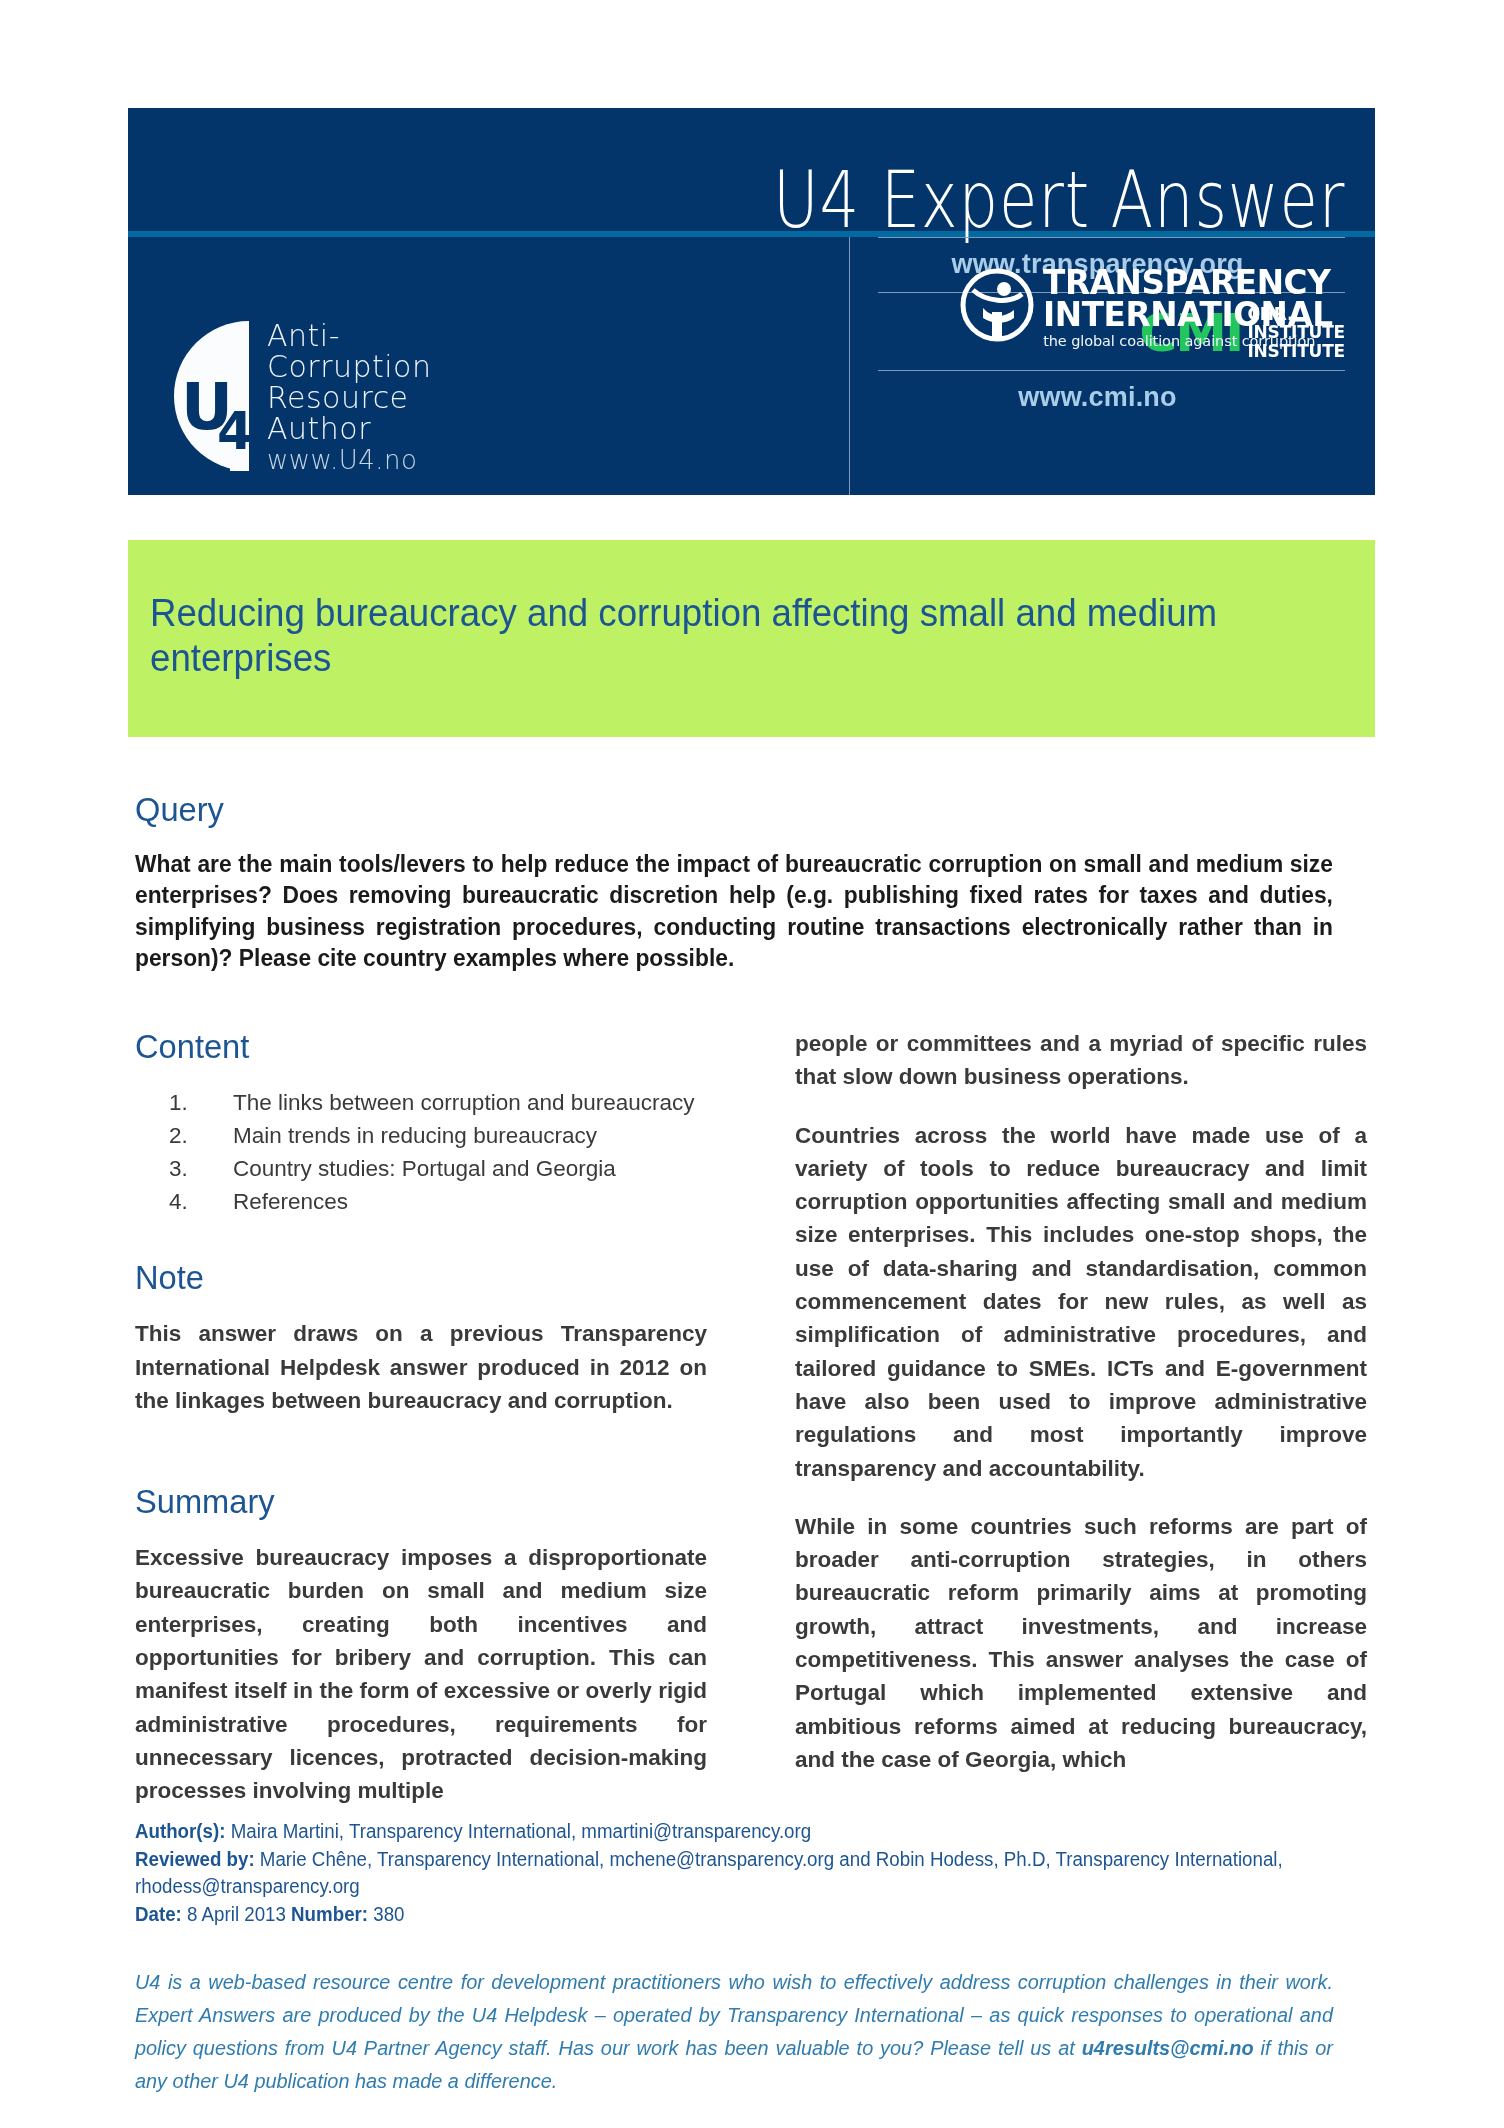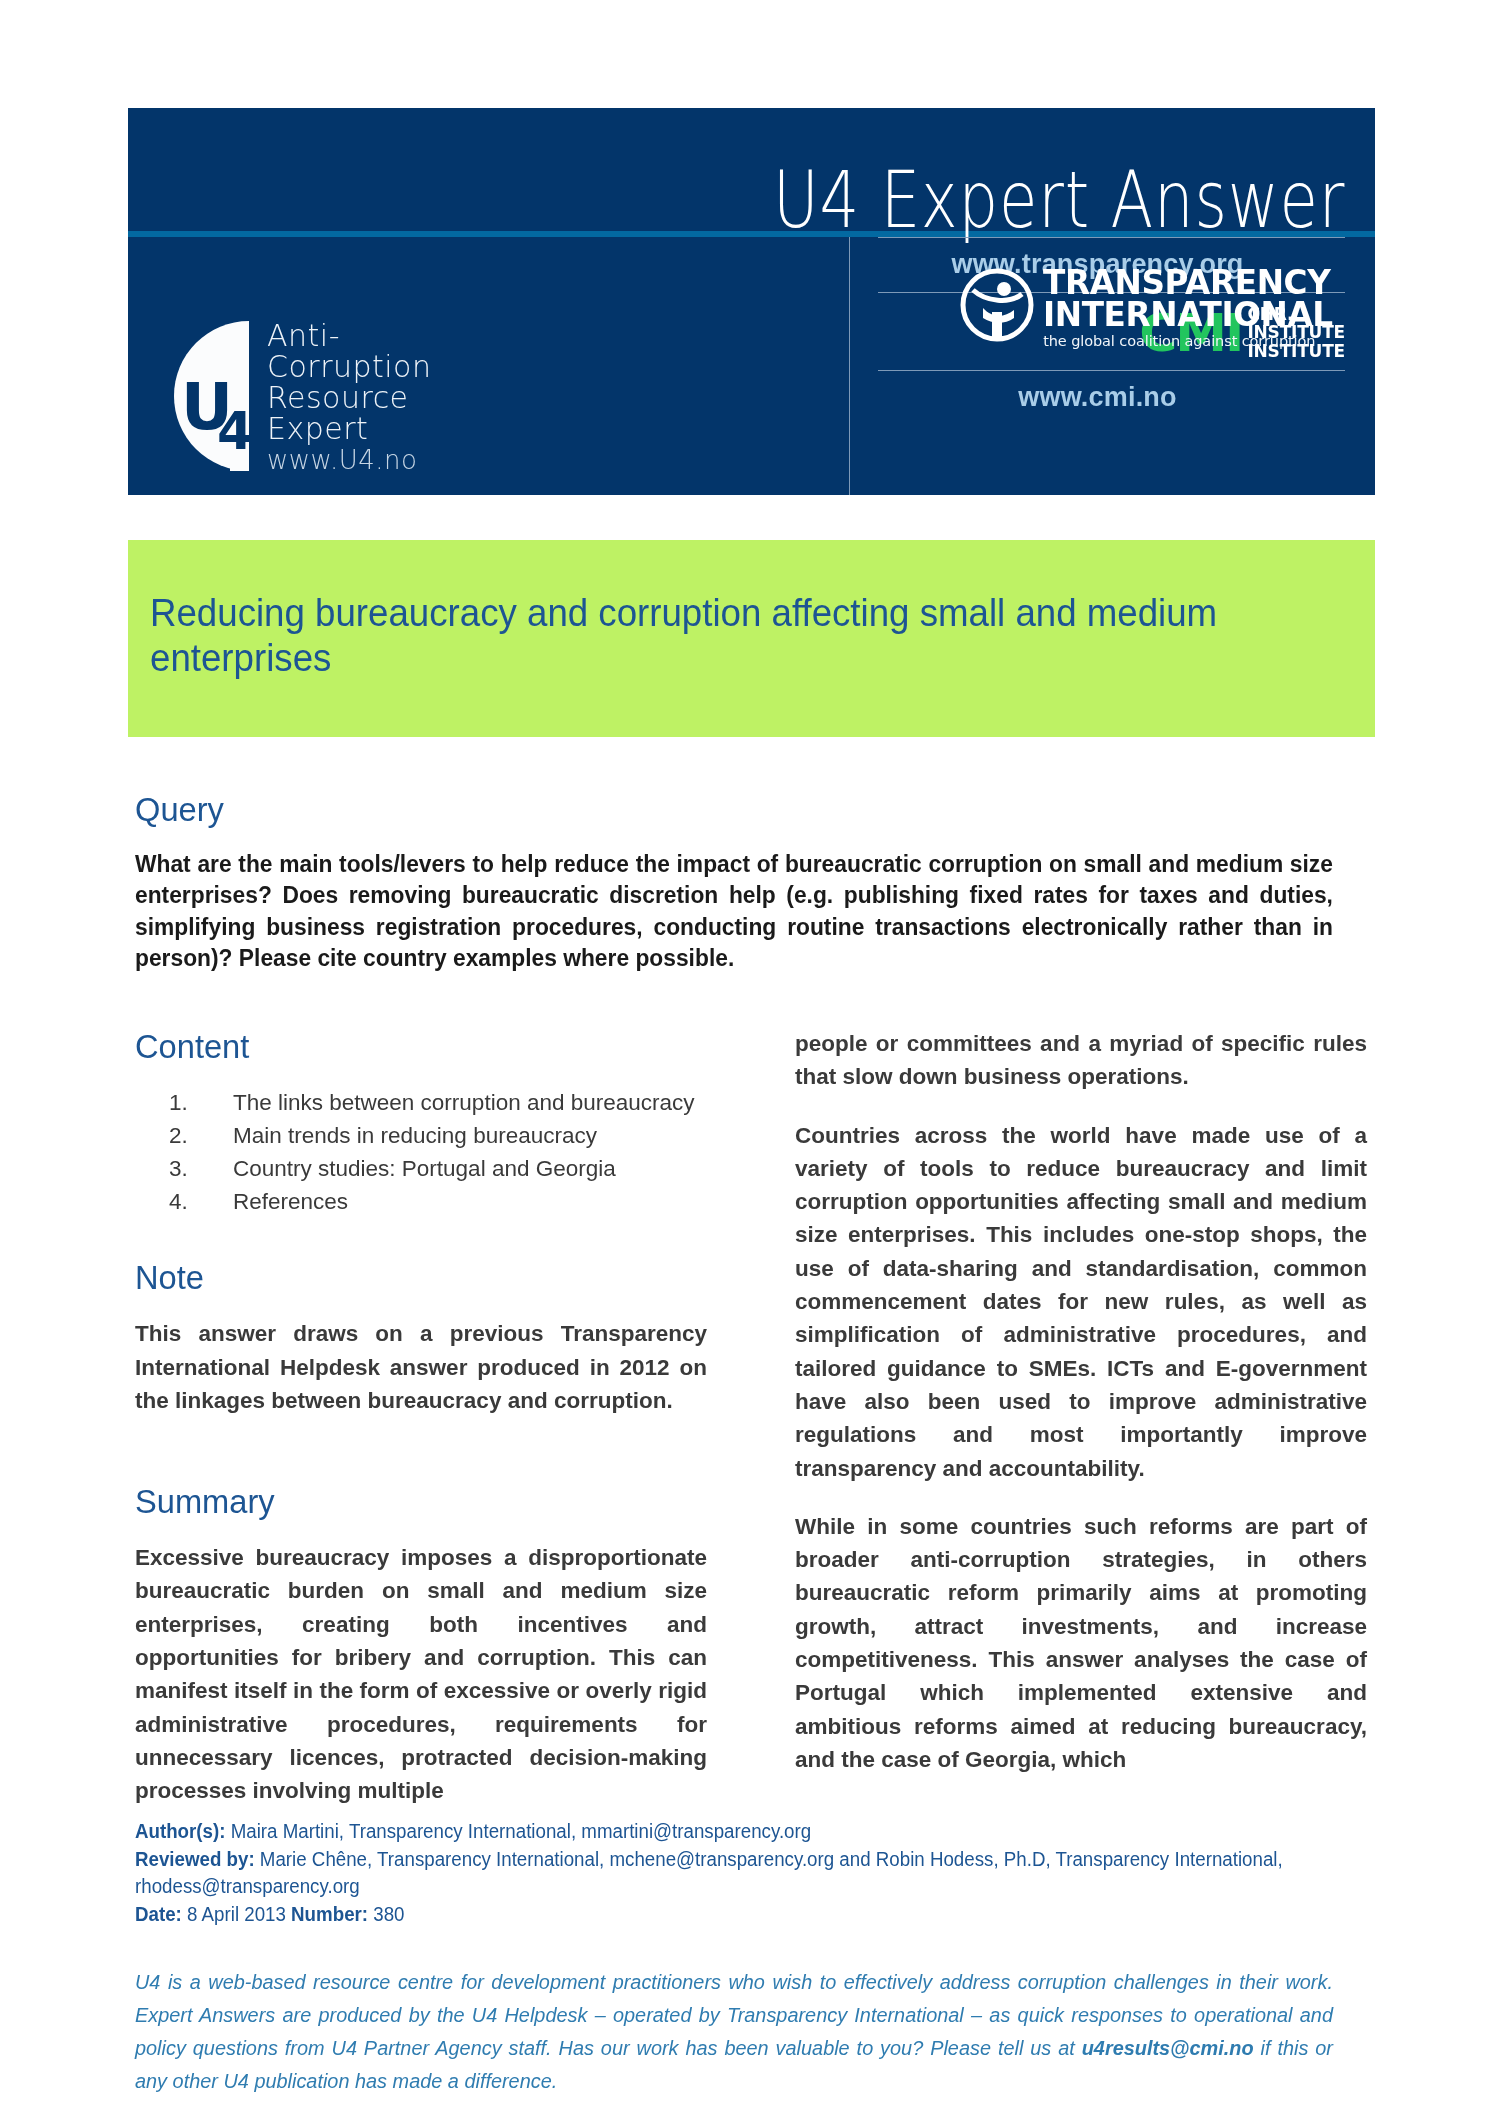--- a/index.html
+++ b/index.html
@@ -295,21 +295,21 @@
               <path d="M76 0 A75 75 0 0 0 76 150 Z" fill="#fbfcfd"></path>
               <path d="M57 55 L76 55 L76 150 L57 150 Z" fill="#fbfcfd"></path>
               <text x="8" y="108" font-family="DejaVu Sans, sans-serif" font-size="64" font-weight="bold" fill="#03356a">U</text>
               <text x="44" y="128" font-family="DejaVu Sans, sans-serif" font-size="52" font-weight="bold" fill="#03356a">4</text>
             </svg>
           </div>
           <div class="u4-words">
             <div>Anti-</div>
             <div>Corruption</div>
             <div>Resource</div>
-            <div>Expert</div>
+            <div>Author</div>
             <div class="u4-url">www.U4.no</div>
           </div>
         </div>
       </div>
 
       <div class="logo-right">
 
         <div class="ti-block">
           <div class="ti-globe">
             <svg width="74" height="74" viewBox="0 0 74 74">

